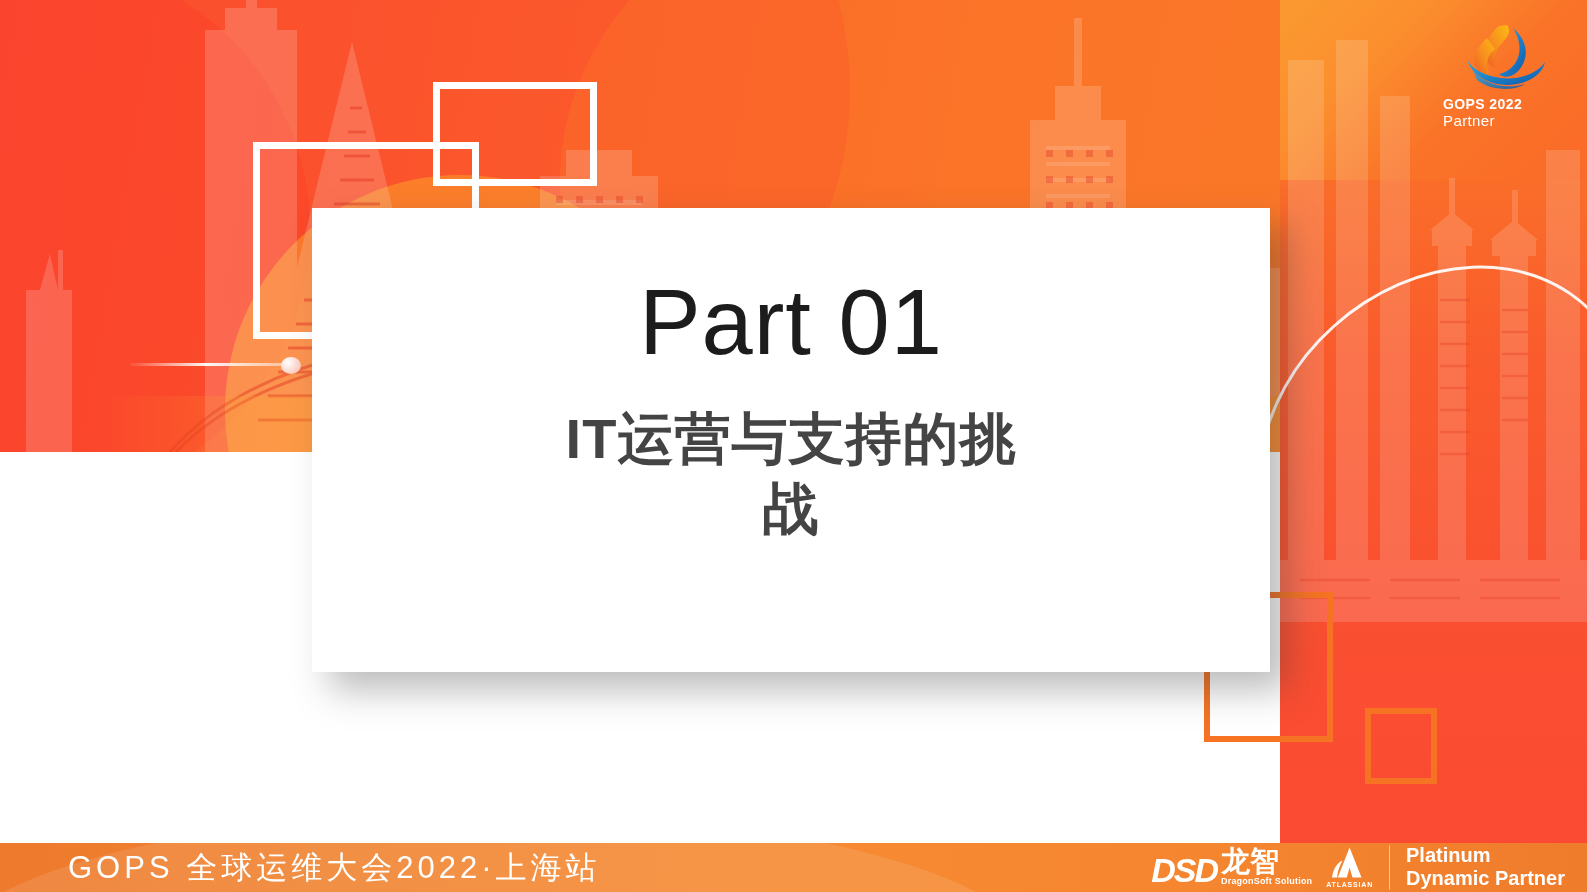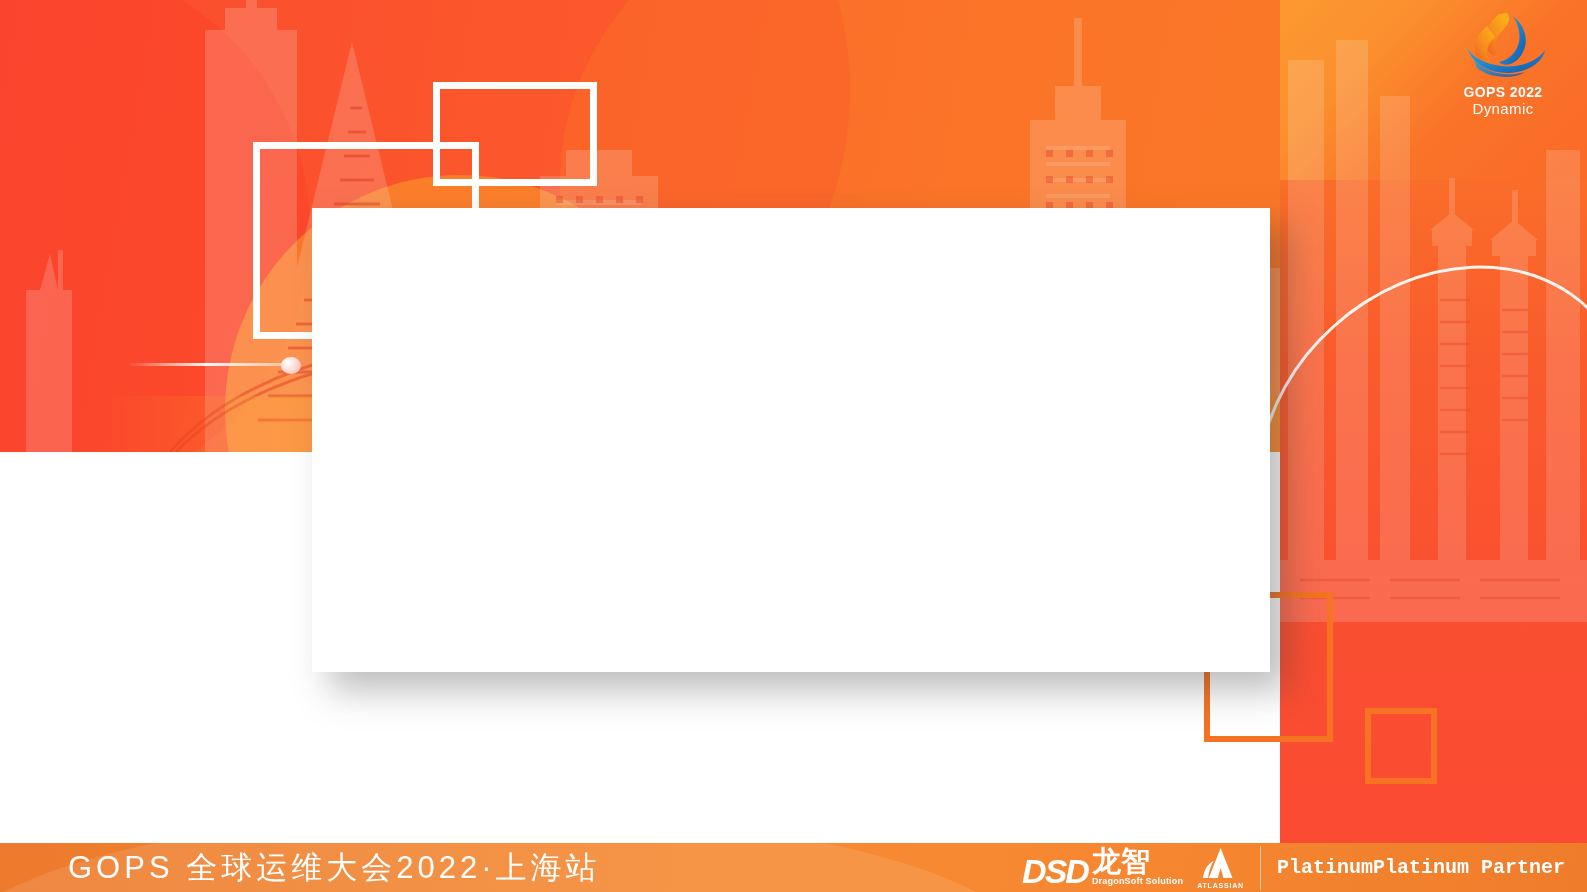--- a/index.html
+++ b/index.html
@@ -151,23 +151,22 @@
     color: #444444;
     line-height: 1.25;
     text-align: center;
     max-width: 470px;
     letter-spacing: 1px;
   }
 
   
   .gops-logo {
     position: absolute;
-    right: 24px; top: 10px;
+    right: 24px; top: 22px;
     width: 120px; height: 118px;
-    text-align: center;
   }
   .gops-mark { width: 120px; height: 74px; display: block; }
   .gops-name {
     font-size: 14px;
     font-weight: 700;
     color: #ffffff;
     letter-spacing: 0.4px;
     line-height: 1.15;
   }
   .gops-city {
@@ -241,21 +240,21 @@
     font-weight: 700;
     color: #ffffff;
     letter-spacing: 0.8px;
     margin-top: 1px;
   }
   .divider-v {
     width: 1px; height: 44px;
     background: rgba(255,255,255,0.55);
     margin: 0 10px;
   }
-  .partner-text { display: flex; flex-direction: row; justify-content: center; font-family: Liberation Mono, monospace; }
+  .partner-text { display: flex; flex-direction: column; justify-content: center; }
   .partner-l1, .partner-l2 {
     color: #ffffff;
     font-size: 20px;
     font-weight: 700;
     line-height: 1.18;
     white-space: nowrap;
   }
 </style>
 </head>
 <body>
@@ -441,20 +440,22 @@
       </g>
     </svg>
   </div>
 
   <div class="arc"></div>
 
   <div class="wire-orange or1"></div>
   <div class="wire-orange or2"></div>
 
   <div class="card">
+    <div class="part-title">Part 01</div>
+    <div class="sub-title">IT运营与支持的挑战</div>
   </div>
 
   <div class="gops-logo">
     <svg class="gops-mark" viewBox="0 0 120 74">
       <defs>
         <linearGradient id="gflame" x1="0" y1="1" x2="1" y2="0">
           <stop offset="0%" stop-color="#F15A22"></stop>
           <stop offset="50%" stop-color="#F7941E"></stop>
           <stop offset="100%" stop-color="#FDB913"></stop>
         </linearGradient>
@@ -464,21 +465,21 @@
           <stop offset="100%" stop-color="#1357A6"></stop>
         </linearGradient>
       </defs>
       <path d="M56 4 C44 14, 40 26, 44 38 C46 44, 52 48, 54 44 C50 36, 52 28, 60 20 C66 14, 68 8, 64 3 Z" fill="url(#gflame)"></path>
       <path d="M44 16 C32 26, 28 40, 36 50 C40 55, 46 55, 46 50 C42 42, 44 34, 52 27 Z" fill="url(#gflame)" opacity="0.92"></path>
       <path d="M70 6 C82 16, 86 30, 80 42 C74 54, 62 58, 56 52 C66 50, 74 42, 76 32 C78 22, 74 12, 70 6 Z" fill="url(#gwave)"></path>
       <path d="M24 38 C30 56, 52 66, 74 62 C90 59, 100 50, 102 40 C94 52, 76 58, 58 56 C42 54, 30 48, 24 38 Z" fill="url(#gwave)"></path>
       <path d="M30 48 C40 62, 62 68, 82 62 C70 70, 46 68, 34 58 Z" fill="url(#gwave)" opacity="0.85"></path>
     </svg>
     <div class="gops-name">GOPS 2022</div>
-    <div class="gops-city">Dynamic</div>
+    <div class="gops-city">Partner</div>
   </div>
 
   <div class="footer">
     <div class="footer-swoosh"></div>
 
     <div class="footer-title">GOPS 全球运维大会2022·上海站</div>
 
     <div class="footer-right">
 
       <div class="dsd-logo">
@@ -494,19 +495,19 @@
           <path d="M19.6 1 L31.5 31 L22.5 31 L19.6 21 L16.8 31 L7.8 31 Z" fill="#ffffff"></path>
           <path d="M12.6 14 C9 20, 7.4 26, 7.2 31 L2 31 C3 23, 7 16, 12.6 14 Z" fill="#ffffff"></path>
         </svg>
         <span class="atl-word">ATLASSIAN</span>
       </div>
 
       <div class="divider-v"></div>
 
       <div class="partner-text">
         <span class="partner-l1">Platinum</span>
-        <span class="partner-l2">Platinum Partner</span>
+        <span class="partner-l2">Dynamic Partner</span>
       </div>
 
     </div>
   </div>
 
 </div>
 
 </body></html>

